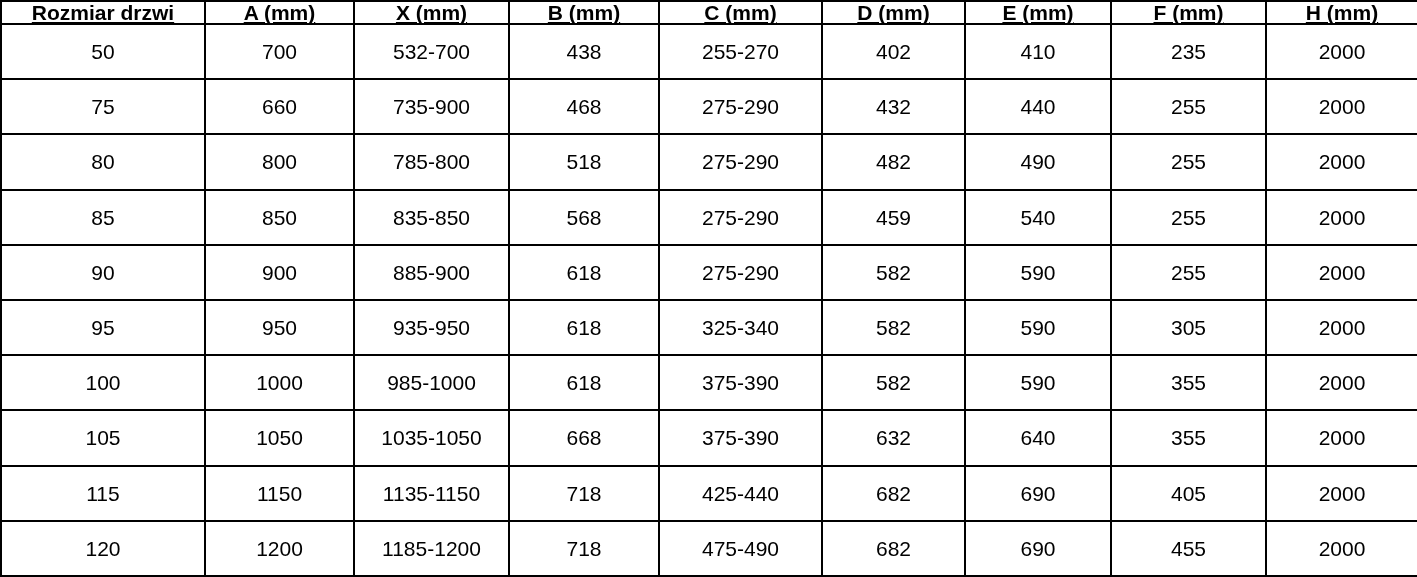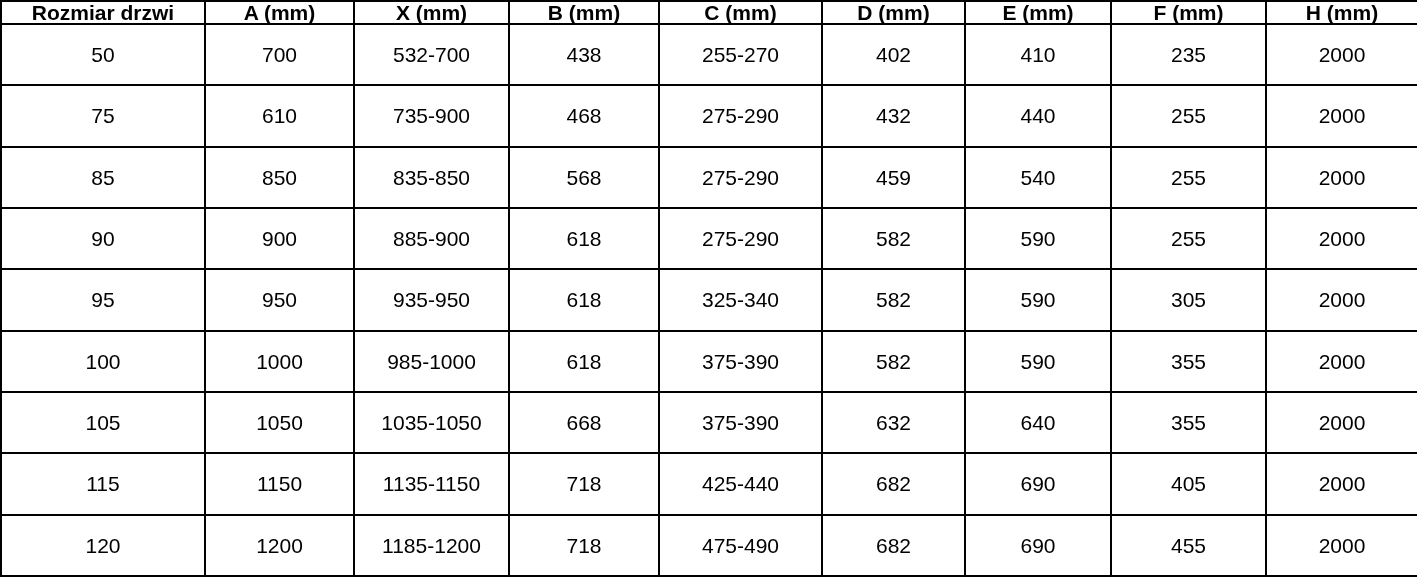--- a/index.html
+++ b/index.html
@@ -29,20 +29,21 @@
     font-size: 21px;
     line-height: 1;
     padding: 0;
     color: #000000;
     background: #ffffff;
     white-space: nowrap;
     overflow: hidden;
   }
   table.dim-table th {
     font-weight: bold;
+    text-decoration: underline;
   }
   table.dim-table td {
     font-weight: normal;
   }
 </style>
 </head>
 <body>
 
 <table class="dim-table">
   <colgroup>
@@ -76,26 +77,37 @@
         <td>532-700</td>
         <td>438</td>
         <td>255-270</td>
         <td>402</td>
         <td>410</td>
         <td>235</td>
         <td>2000</td>
       </tr>
       <tr>
         <td>75</td>
-        <td>610</td>
+        <td>660</td>
         <td>735-900</td>
         <td>468</td>
         <td>275-290</td>
         <td>432</td>
         <td>440</td>
+        <td>255</td>
+        <td>2000</td>
+      </tr>
+      <tr>
+        <td>80</td>
+        <td>800</td>
+        <td>785-800</td>
+        <td>518</td>
+        <td>275-290</td>
+        <td>482</td>
+        <td>490</td>
         <td>255</td>
         <td>2000</td>
       </tr>
       <tr>
         <td>85</td>
         <td>850</td>
         <td>835-850</td>
         <td>568</td>
         <td>275-290</td>
         <td>459</td>

